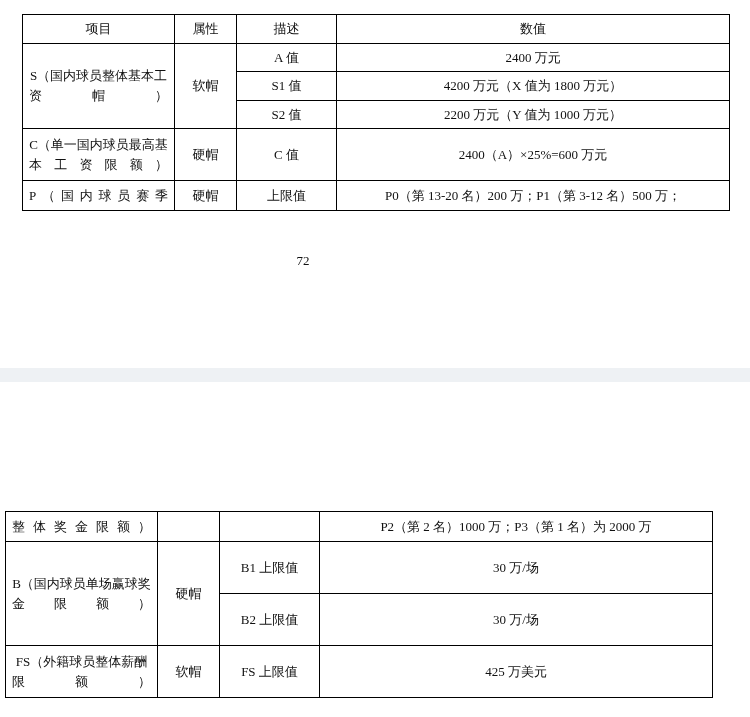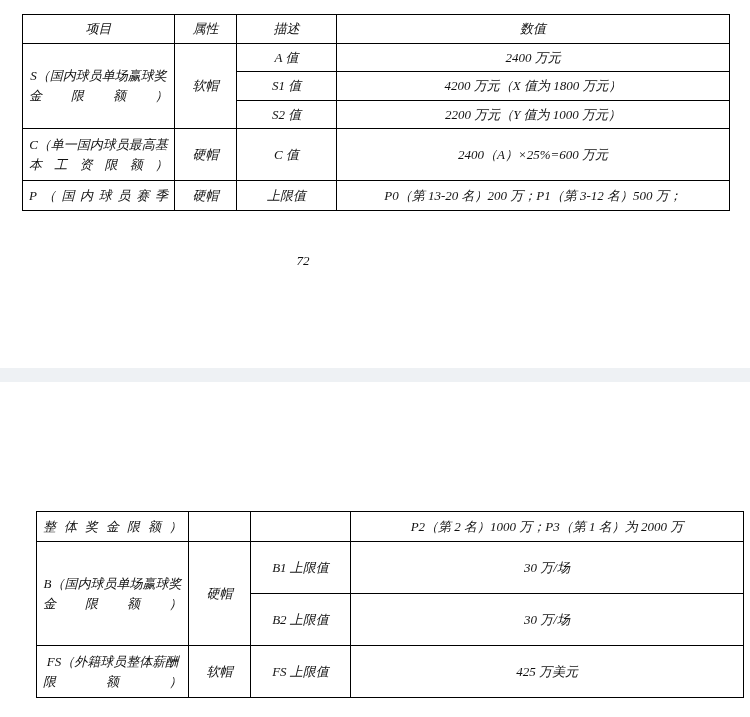--- a/index.html
+++ b/index.html
@@ -12,21 +12,20 @@
     height: 717px;
     position: relative;
     font-family: "Liberation Serif", "DejaVu Serif", serif;
     color: #000000;
     overflow: hidden;
   }
   .page {
     position: relative;
     width: 750px;
     height: 717px;
-    font-style: italic;
   }
   
   .doc-table {
     border-collapse: collapse;
     table-layout: fixed;
     font-size: 13px;
     color: #111;
   }
   .doc-table td, .doc-table th {
     border: 1px solid #000;
@@ -37,21 +36,21 @@
     line-height: 1.5;
   }
   .table-top {
     position: absolute;
     left: 22px;
     top: 14px;
     width: 707px;
   }
   .table-bottom {
     position: absolute;
-    left: 36px;
+    left: 5px;
     top: 511px;
     width: 707px;
     border-radius: 14px;
   }
   .col-item   { width: 152px; }
   .col-attr   { width: 62px; }
   .col-desc   { width: 100px; }
   .col-value  { width: 393px; }
 
   .cell-left {
@@ -96,21 +95,21 @@
     <thead>
       <tr>
         <th>项目</th>
         <th>属性</th>
         <th>描述</th>
         <th>数值</th>
       </tr>
     </thead>
     <tbody>
       <tr class="row-h-a">
-        <td class="cell-left" rowspan="3">S（国内球员单场赢球奖金限额）</td>
+        <td class="cell-left" rowspan="3">S（国内球员整体基本工资帽）</td>
         <td rowspan="3">软帽</td>
         <td>A 值</td>
         <td>2400 万元</td>
       </tr>
       <tr class="row-h-a">
         <td>S1 值</td>
         <td>4200 万元（X 值为 1800 万元）</td>
       </tr>
       <tr class="row-h-a">
         <td>S2 值</td>

